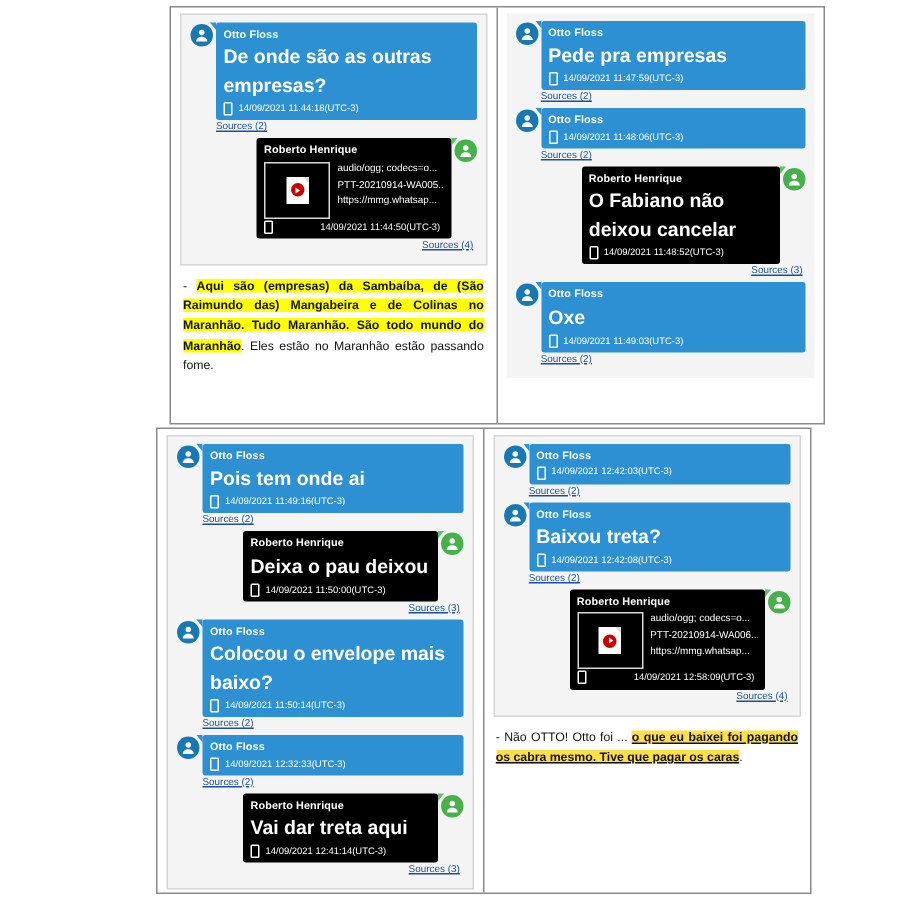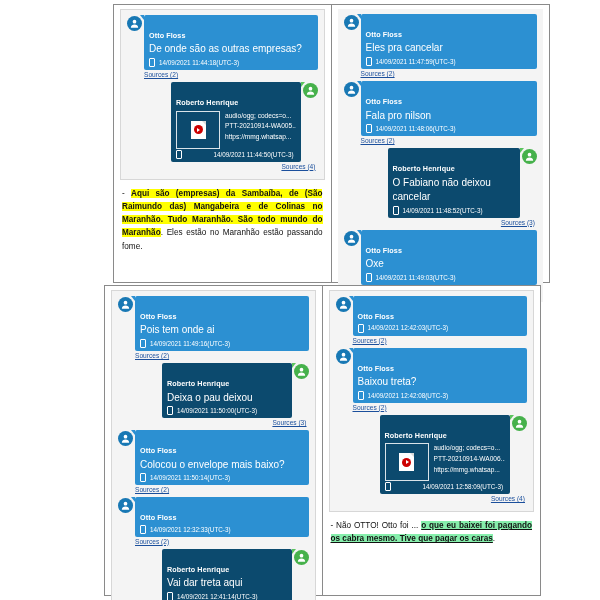--- a/index.html
+++ b/index.html
@@ -49,43 +49,43 @@
     position:absolute;top:1px;width:15px;height:15px;border-radius:50%;
     display:flex;align-items:center;justify-content:center;
     color:#fff;font-size:10px;line-height:1;
   }
   .avatar.blue{left:0;background:#1878b4;}
   .avatar.green{right:0;background:#46b14b;}
   .avatar svg{width:11px;height:11px;display:block;}
 
   .bubble{
     border-radius:2px;
-    padding:16px 5px 3px 5px;
+    padding:3px 5px 3px 5px;
     color:#ffffff;
     font-size:7.2px;
     line-height:1.45;
     position:relative;
   }
   .bubble.blue{background:#2c90d2;}
-  .bubble.green{background:#0c4a6e;}
+  .bubble.green{background:#000000;}
 
   
   .bubble.blue:before{
     content:"";position:absolute;left:-4px;top:0;
     border-width:0 4px 5px 0;border-style:solid;
     border-color:transparent #2c90d2 transparent transparent;
   }
   .bubble.green:after{
     content:"";position:absolute;right:-4px;top:0;
     border-width:0 0 5px 4px;border-style:solid;
     border-color:transparent transparent transparent #5cc45f;
   }
 
   .sender{font-weight:bold;font-size:7.2px;margin-bottom:1px;letter-spacing:.1px;}
-  .body{font-size:10px;margin-bottom:1px;}
+  .body{font-size:13px;margin-bottom:1px;font-weight:bold;}
   .meta{display:flex;align-items:center;gap:4px;font-size:6.3px;}
   .meta .phone{
     display:inline-block;width:4px;height:7px;
     border:.9px solid #ffffff;border-radius:1px;flex:none;
   }
   .meta .ts{white-space:nowrap;}
   .meta.spread .ts{margin-left:auto;padding-right:2px;}
 
   
   .attach{display:flex;gap:5px;align-items:flex-start;margin:2px 0 1px 0;}
@@ -119,21 +119,21 @@
     text-decoration:underline;margin:1px 2px 4px 0;cursor:pointer;
   }
   .sources.leftal{text-align:left;margin-left:17px;}
 
   
   .caption{
     font-size:8.2px;line-height:1.62;color:#111111;
     text-align:justify;margin-top:7px;padding:0 2px;
   }
   .caption .hly{background:#ffff00;font-weight:bold;margin-top:44px;}
-  .caption .hlu{background:#86efac;font-weight:bold;text-decoration:underline;}
+  .caption .hlu{background:#fde047;font-weight:bold;text-decoration:underline;}
 </style>
 </head>
 <body>
 
 <div class="page">
 
   <div class="evbox" id="box-top">
 
     <div class="half left">
       <div class="chat">
@@ -197,39 +197,38 @@
 
         <div class="msgrow in">
           <span class="avatar blue">
             <svg viewBox="0 0 24 24" fill="#ffffff">
                 <circle cx="12" cy="8" r="4"></circle>
                 <path d="M4 21c0-4.4 3.6-7 8-7s8 2.6 8 7z"></path>
               </svg>
           </span>
           <div class="bubble blue">
             <div class="sender">Otto Floss</div>
-            <div class="body"><span class="hl">Eles pra cancelar</span></div>
+            <div class="body"><span class="hl">Pede pra empresas</span></div>
             <div class="meta">
               <span class="phone"></span>
               <span class="ts">14/09/2021 11:47:59(UTC-3)</span>
             </div>
           </div>
         </div>
         <div class="sources leftal">Sources (2)</div>
 
         <div class="msgrow in">
           <span class="avatar blue">
             <svg viewBox="0 0 24 24" fill="#ffffff">
                 <circle cx="12" cy="8" r="4"></circle>
                 <path d="M4 21c0-4.4 3.6-7 8-7s8 2.6 8 7z"></path>
               </svg>
           </span>
           <div class="bubble blue">
             <div class="sender">Otto Floss</div>
-            <div class="body"><span class="hl">Fala pro nilson</span></div>
             <div class="meta">
               <span class="phone"></span>
               <span class="ts">14/09/2021 11:48:06(UTC-3)</span>
             </div>
           </div>
         </div>
         <div class="sources leftal">Sources (2)</div>
 
         <div class="msgrow out">
           <span class="avatar green">

